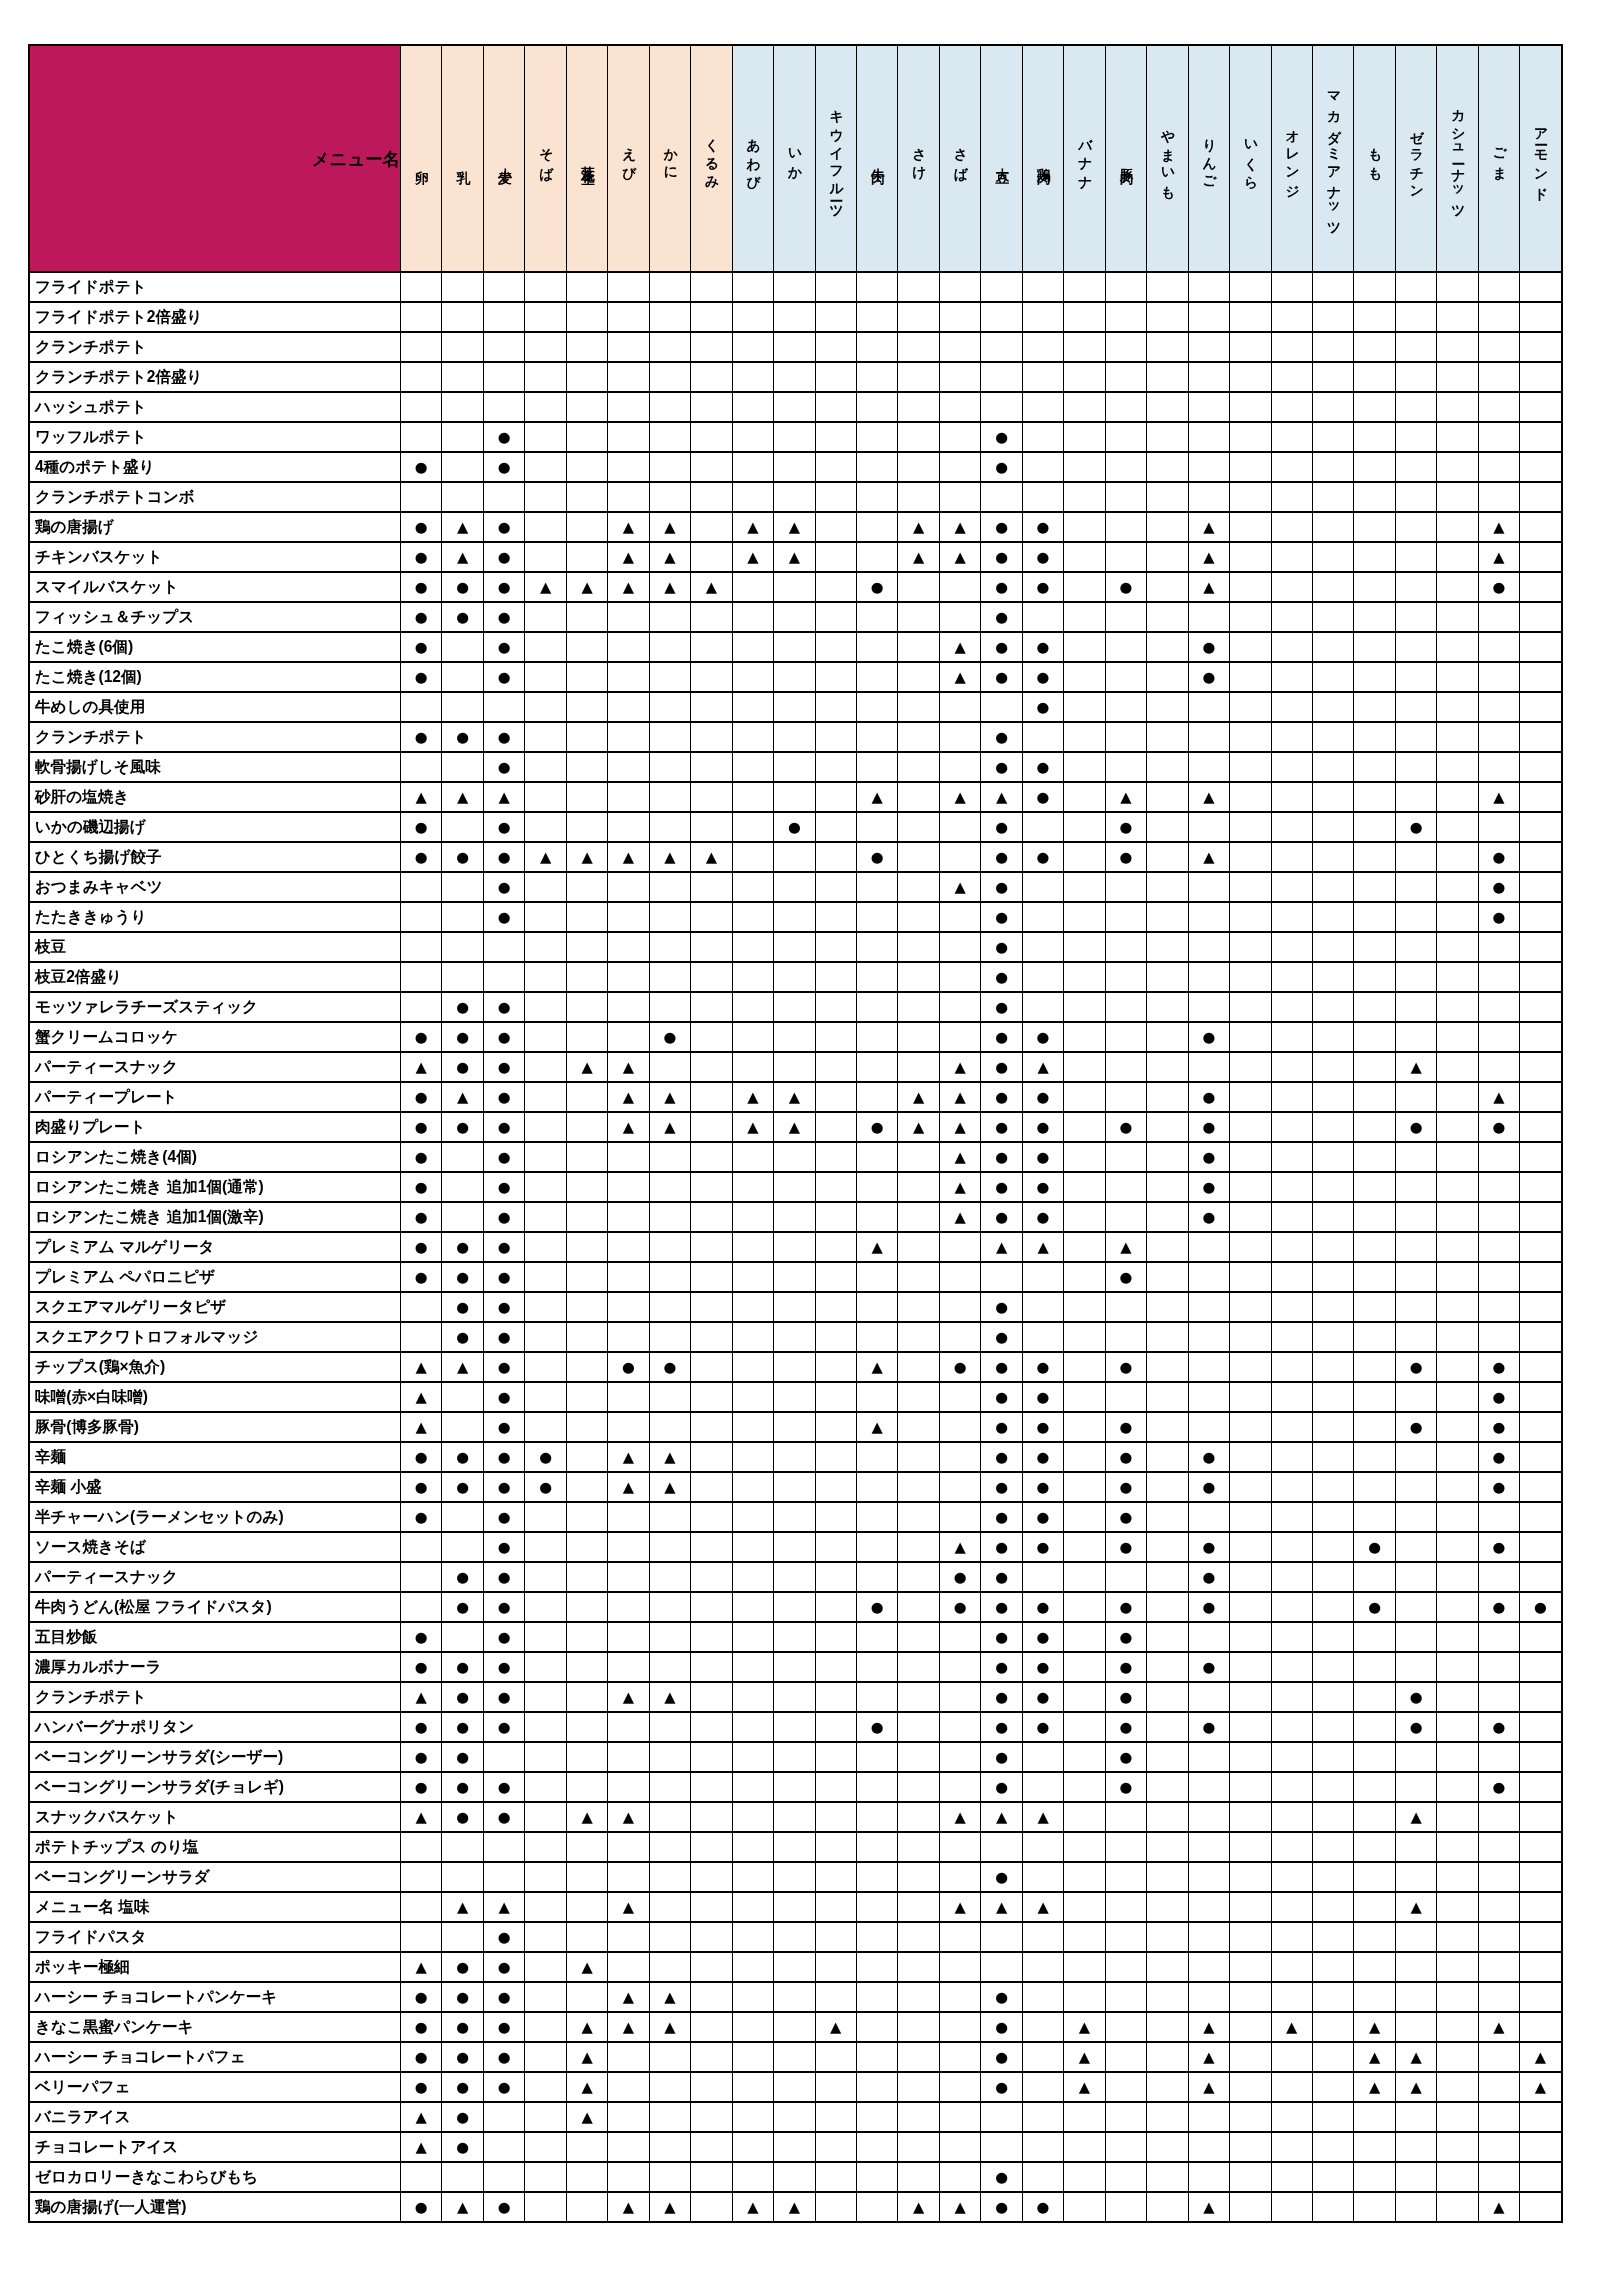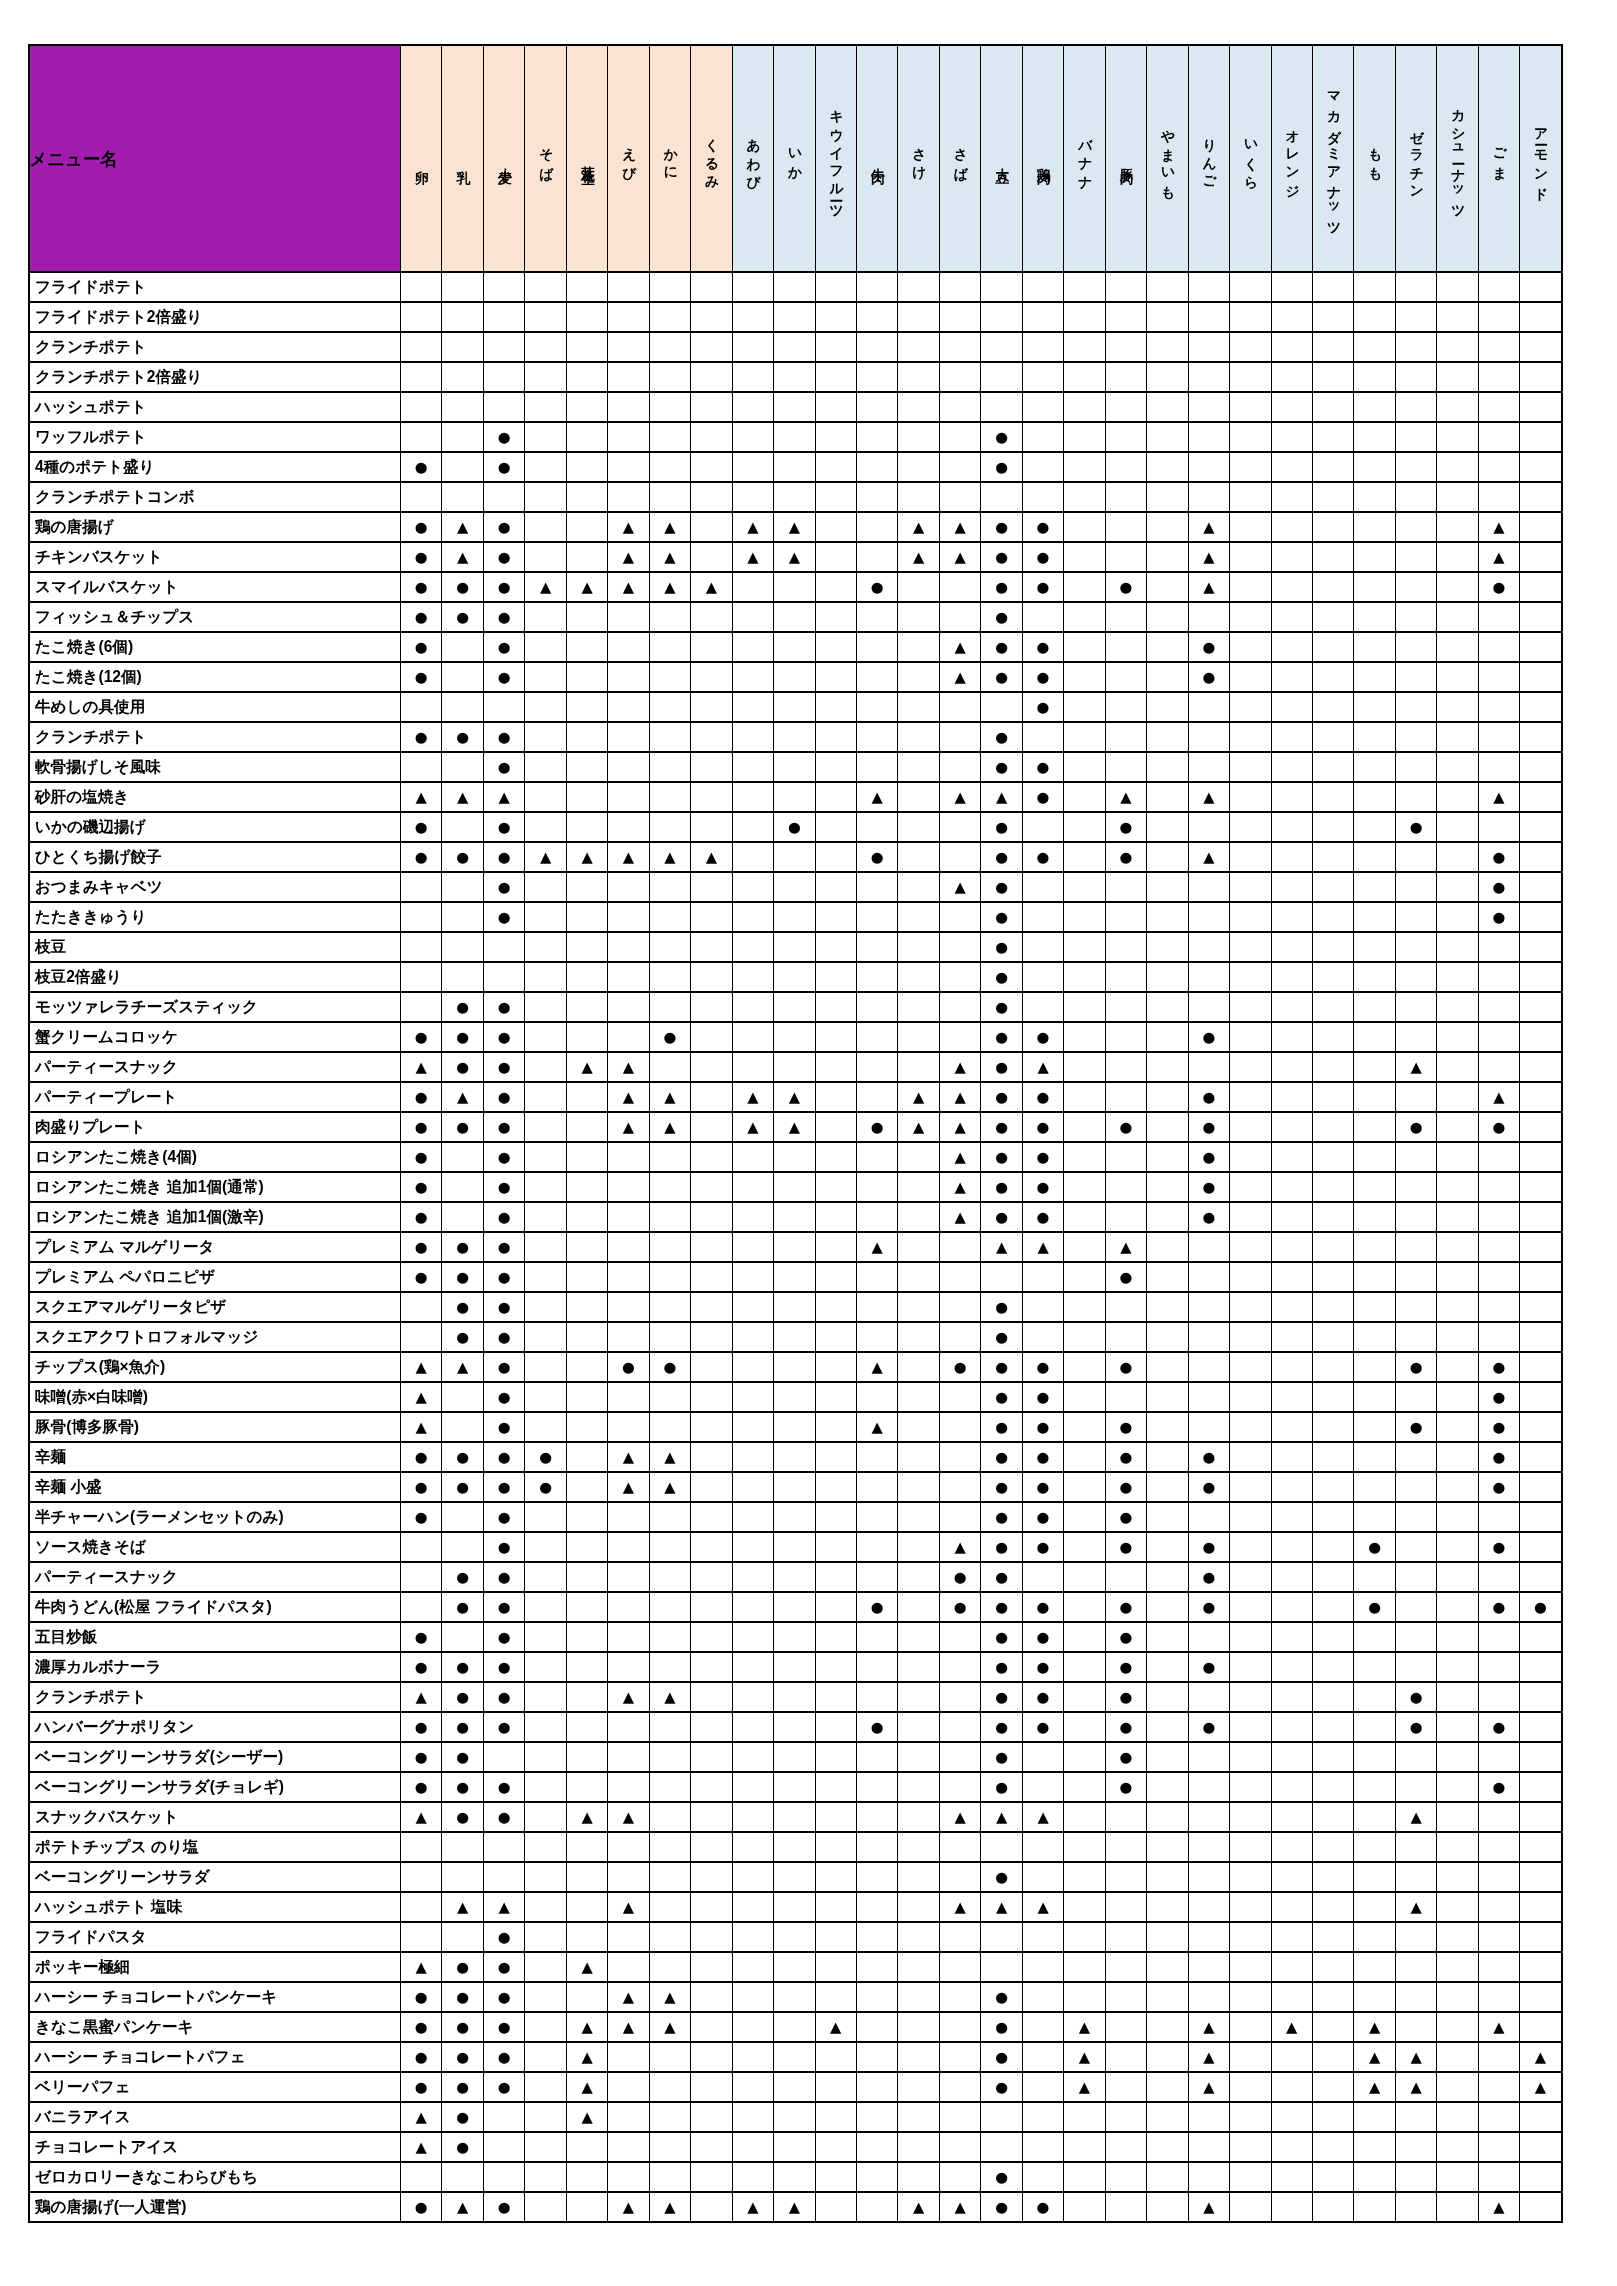--- a/index.html
+++ b/index.html
@@ -8,21 +8,21 @@
     font-family:"Liberation Sans",sans-serif;color:#000;
   }
   table.allergen{
     position:absolute;left:27.5px;top:44px;width:1535px;
     border-collapse:collapse;table-layout:fixed;
     border:2.8px solid #000;
   }
   th,td{border-left:1.8px solid #000;border-right:1.8px solid #000;border-top:2.8px solid #000;border-bottom:2.8px solid #000;padding:0;}
   thead th{height:225px;vertical-align:middle;border-bottom:2.8px solid #000;}
   th.menuhead{
-    background:#a21caf;font-size:17.4px;font-weight:700;text-align:left;
+    background:#be185d;font-size:17.4px;font-weight:700;text-align:right;
   }
   th.colhead{font-size:13.8px;font-weight:700;text-align:center;}
   th.colhead.specified{background:#fbe3d1;}
   th.colhead.recommended{background:#d9e8f1;}
   .vh{
     writing-mode:vertical-rl;text-orientation:upright;
     display:inline-block;line-height:1.05;letter-spacing:2.8px;max-height:219px;
   }
   tbody tr{height:30px;}
   td.mname{
@@ -1771,21 +1771,21 @@
         <td class="mark"></td>
         <td class="mark"></td>
         <td class="mark"></td>
         <td class="mark"></td>
         <td class="mark"></td>
         <td class="mark"></td>
         <td class="mark"></td>
         <td class="mark"></td>
       </tr>
       <tr>
-        <td class="mname">ハッシュポテト 塩味</td>
+        <td class="mname">メニュー名 塩味</td>
         <td class="mark"></td>
         <td class="mark">▲</td>
         <td class="mark">▲</td>
         <td class="mark"></td>
         <td class="mark"></td>
         <td class="mark">▲</td>
         <td class="mark"></td>
         <td class="mark"></td>
         <td class="mark"></td>
         <td class="mark"></td>

